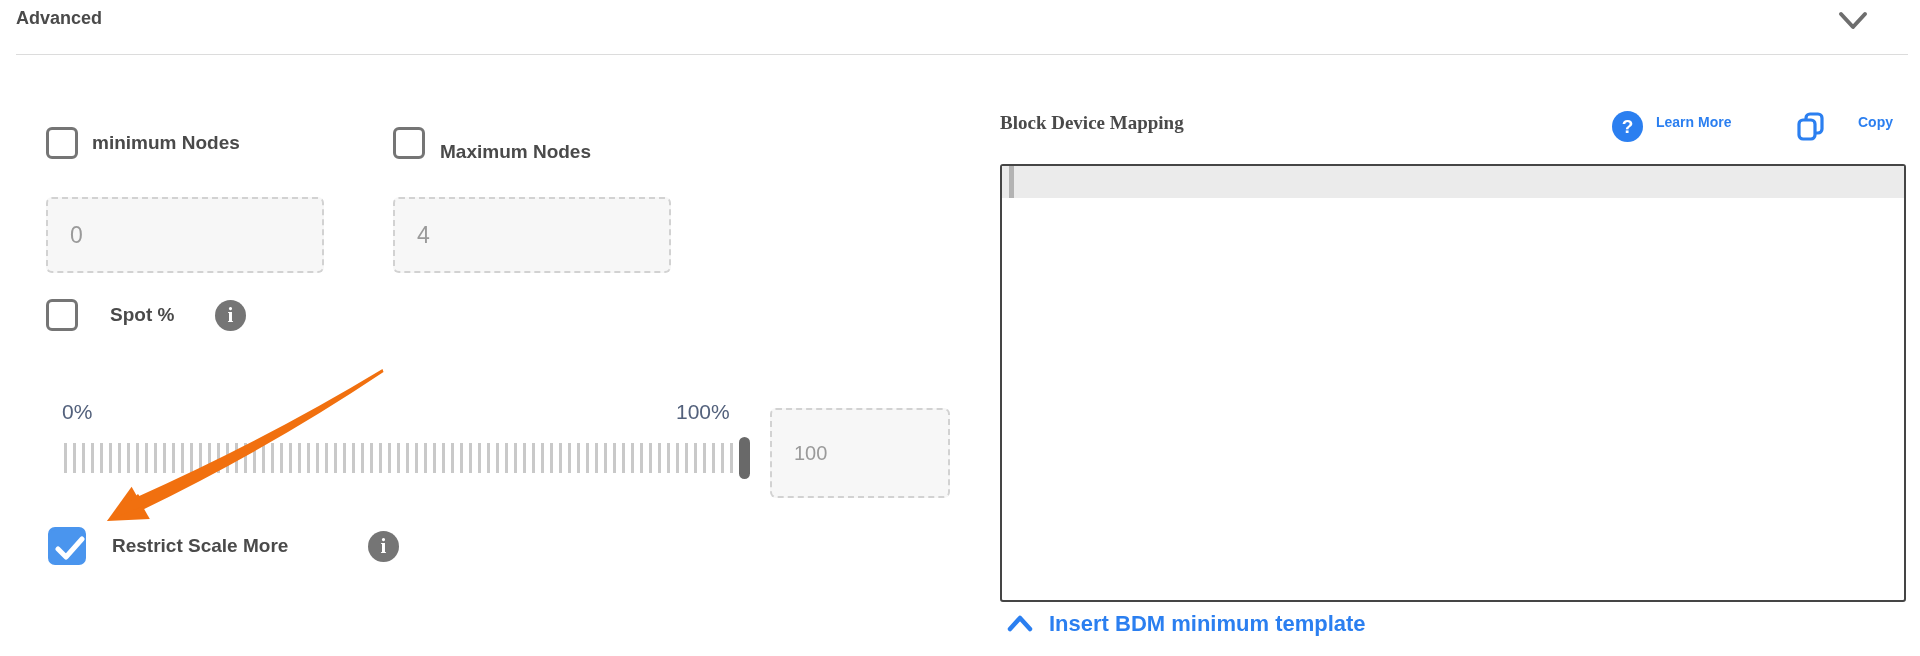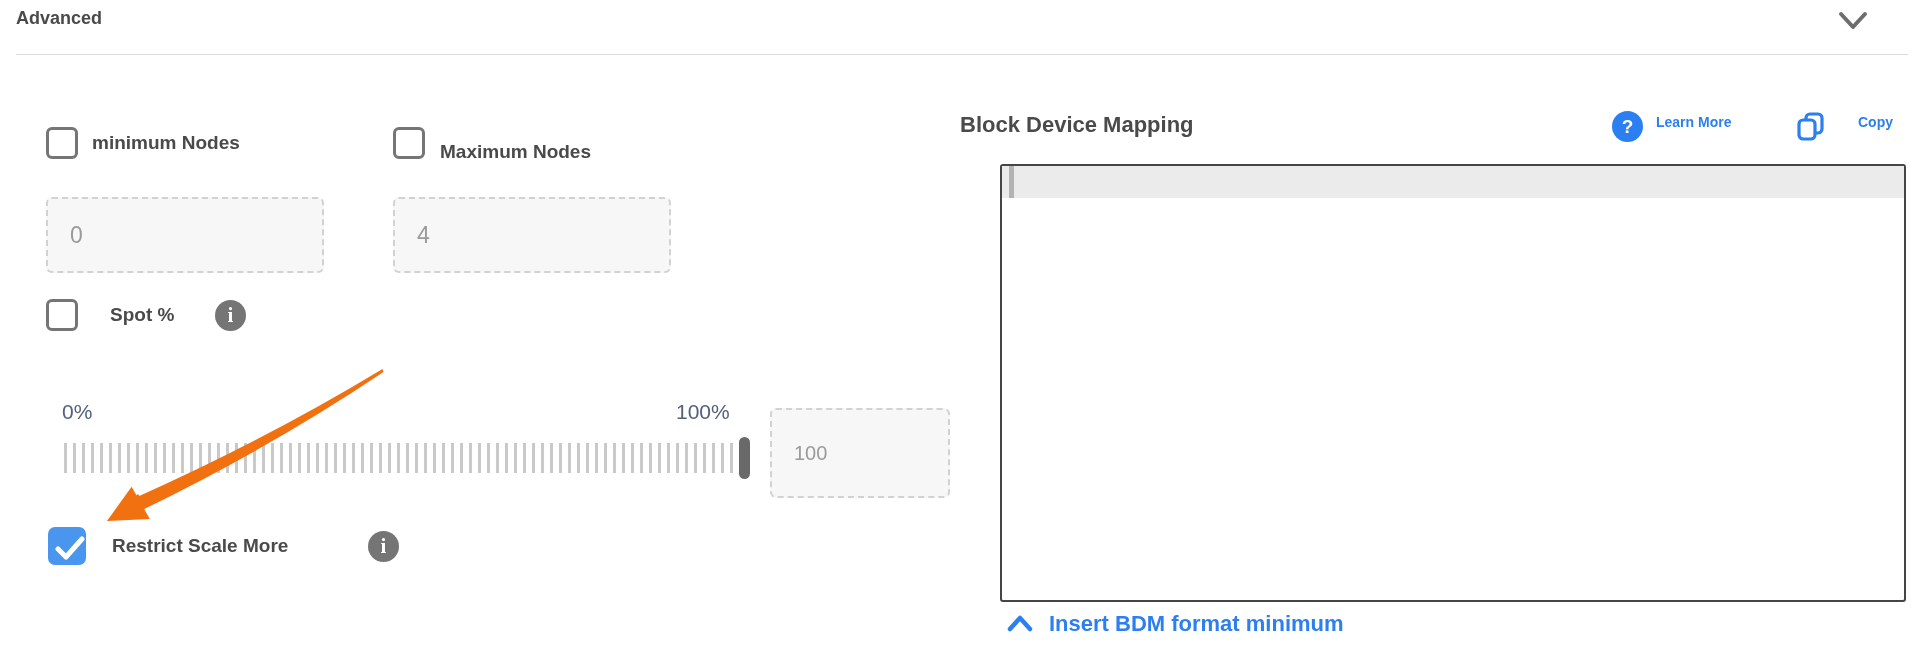--- a/index.html
+++ b/index.html
@@ -42,21 +42,21 @@
   
   .slider-label{position:absolute;font-size:21px;color:var(--slate);}
   .ticks{position:absolute;left:64px;top:443px;width:678px;height:30px;cursor:pointer;
     background:repeating-linear-gradient(90deg,var(--tick-gray) 0 3px,transparent 3px 9px);}
   .handle{position:absolute;left:739px;top:437px;width:11px;height:42px;border-radius:6px;background:var(--handle-gray);cursor:grab;}
 
   
   .arrow-svg{position:absolute;left:90px;top:355px;width:310px;height:180px;pointer-events:none;}
 
   
-  .bdm-title{position:absolute;left:960px;top:112px;font-size:22px;font-weight:600;color:var(--label-gray);}
+  .bdm-title{position:absolute;left:1000px;top:112px;font-size:19px;font-weight:600;color:var(--label-gray);font-family:Liberation Serif, serif;}
   .help-circle{position:absolute;left:1612px;top:111px;width:31px;height:31px;border-radius:50%;
     background:var(--accent-blue);color:#fff;font-size:19px;font-weight:700;
     display:flex;align-items:center;justify-content:center;cursor:pointer;}
   .blue-link{position:absolute;font-size:14px;font-weight:600;color:var(--accent-blue);cursor:pointer;}
   .copy-icon{position:absolute;left:1797px;top:112px;width:28px;height:30px;cursor:pointer;}
 
   .editor{position:absolute;left:1000px;top:164px;width:906px;height:438px;background:#fff;
     border:2px solid var(--editor-border);border-radius:3px;cursor:text;}
   .active-line{position:absolute;left:0;top:0;width:100%;height:32px;background:var(--line-highlight);}
   .caret{position:absolute;left:7px;top:0;width:5px;height:32px;background:#b3b3b3;}
@@ -125,15 +125,15 @@
   </svg>
   <div class="blue-link" style="left:1858px;top:114px;">Copy</div>
 
   <div class="editor" role="textbox"></div>
   <div class="active-line" style="left:1002px;top:166px;width:902px;position:absolute;"></div>
   <div class="caret" style="left:1009px;top:166px;position:absolute;"></div>
 
   <svg class="insert-chevron" viewBox="0 0 26 17">
     <polyline points="3,14 13,3 23,14" fill="none" stroke="var(--accent-blue)" stroke-width="4.5" stroke-linecap="round" stroke-linejoin="round"></polyline>
   </svg>
-  <div class="blue-link insert-link">Insert BDM format minimum</div>
+  <div class="blue-link insert-link">Insert BDM minimum template</div>
 
 </div>
 
 </body></html>

